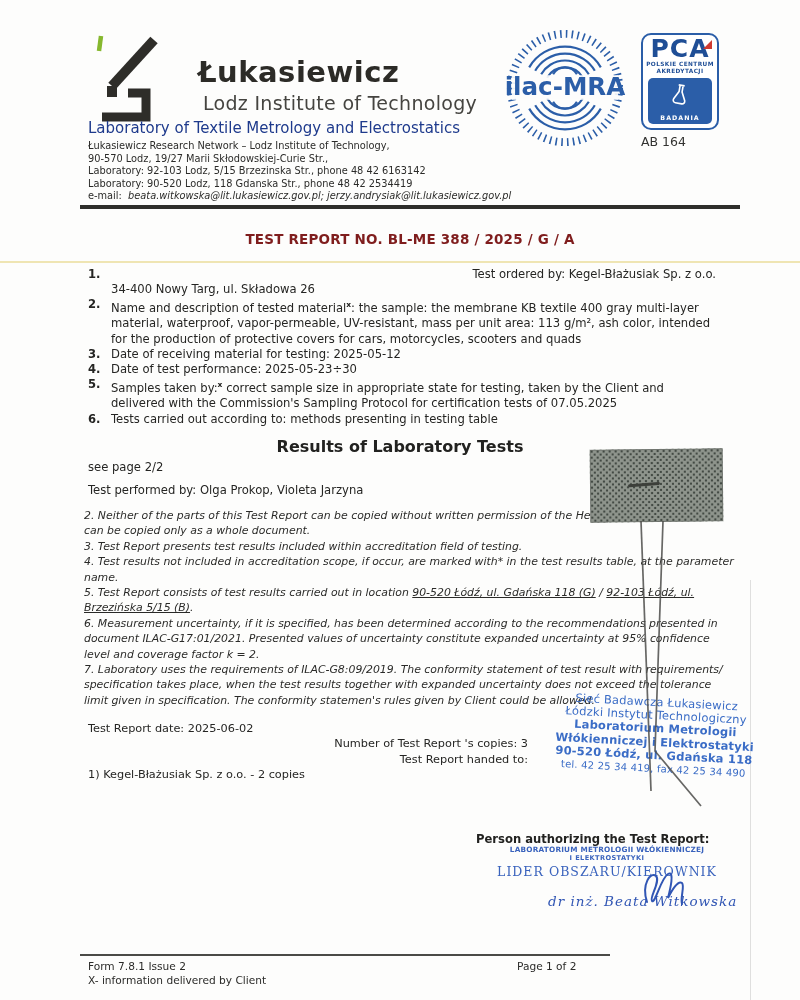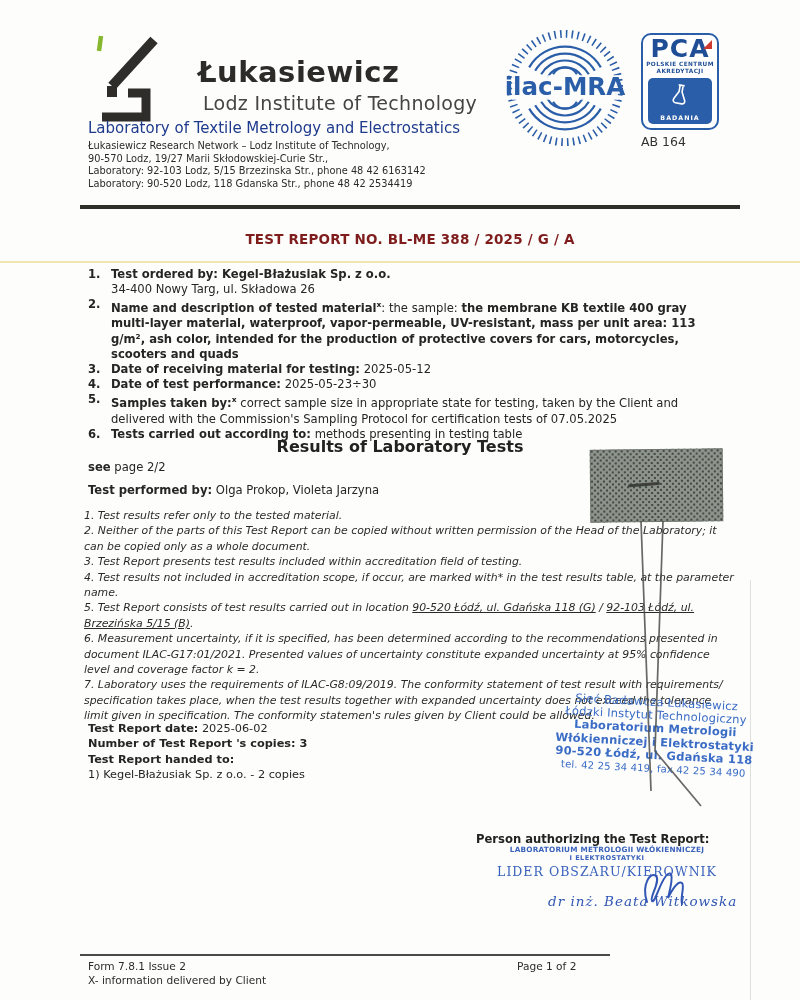--- a/index.html
+++ b/index.html
@@ -16,21 +16,21 @@
   .hrule{position:absolute;background:#2e2e2b;}
 
   .report-title{font-size:13.5px;font-weight:700;text-align:center;color:#7f1d1d;letter-spacing:0.2px;}
   .gold-line{position:absolute;left:0;width:800px;height:2px;background:#ece0a6;opacity:0.85;}
 
   
   .items{font-size:11.6px;line-height:15.2px;color:#252523;}
   .item{display:flex;}
   .item .num{width:23px;flex:none;font-weight:700;}
   .item .ibody{flex:1;}
-  b,.b{font-weight:700;}
+  b,.b{font-weight:400;text-align:right;}
   .sup{vertical-align:super;font-size:7.5px;font-weight:700;}
 
   .center-head{font-size:16px;font-weight:700;text-align:center;color:#222220;}
 
   .plain{font-size:11.6px;color:#252523;}
 
   
   .notes{font-size:10.9px;line-height:15.4px;font-style:italic;color:#29292:7;}
   .notes p{margin:0;color:#2a2a28;}
   .u{text-decoration:underline;}
@@ -121,20 +121,21 @@
     </div>
   </div>
   <div class="ab-number">AB 164</div>
 
   <div class="abs lab-title" style="left:88px;top:119px;">Laboratory of Textile Metrology and Electrostatics</div>
   <div class="abs addr" style="left:88px;top:140px;width:560px;">
     <div>Łukasiewicz Research Network – Lodz Institute of Technology,</div>
     <div>90-570 Lodz, 19/27 Marii Skłodowskiej-Curie Str.,</div>
     <div>Laboratory: 92-103 Lodz, 5/15 Brzezinska Str., phone 48 42 6163142</div>
     <div>Laboratory: 90-520  Lodz, 118 Gdanska Str., phone 48 42 2534419</div>
+    <div><span>e-mail:</span><span class="email">&nbsp; <span>beata.witkowska@lit.lukasiewicz.gov.pl;  jerzy.andrysiak@lit.lukasiewicz.gov.pl</span></span></div>
   </div>
   <div class="hrule" style="left:80px;top:205px;width:660px;height:3.5px;"></div>
 
   <div class="abs report-title" style="left:80px;top:231px;width:660px;">TEST REPORT NO.  BL-ME 388 / 2025 / G / A</div>
   <div class="gold-line" style="top:261px;"></div>
 
   <div class="abs items" style="left:88px;top:267px;width:628px;">
     <div class="item">
       <span class="num">1.</span>
       <div class="ibody">
@@ -169,21 +170,20 @@
   <div class="swatch"></div>
   <svg class="threads" width="800" height="1000" viewBox="0 0 800 1000">
     <path d="M641 521 L651 791" stroke="#4c4c4a" stroke-width="1.7" fill="none" opacity="0.85"></path>
     <path d="M663 521 L655 751 L701 806" stroke="#4c4c4a" stroke-width="1.7" fill="none" opacity="0.85"></path>
   </svg>
 
   <div class="abs plain" style="left:88px;top:460px;"><span class="b">see</span> <span>page  2/2</span></div>
   <div class="abs plain" style="left:88px;top:483px;"><span class="b">Test performed by:</span> <span>Olga Prokop, Violeta Jarzyna</span></div>
 
   <div class="abs notes" style="left:84px;top:508px;width:650px;">
-    <p>1.  Test results refer only to the tested material.</p>
     <p>2.  Neither of the parts of this Test Report can be copied without written permission of the Head of the Laboratory; it can be copied only as a whole document.</p>
     <p>3.  Test Report presents test results included within accreditation  field of testing.</p>
     <p>4.  Test results not included in accreditation scope, if occur, are marked with* in the test results table, at the parameter name.</p>
     <p><span>5.  Test Report consists of test results carried out in location </span><span class="u">90-520 Łódź, ul. Gdańska 118 (G)</span><span> / </span><span class="u">92-103 Łódź, ul. Brzezińska 5/15 (B)</span><span>.</span></p>
     <p>6.  Measurement uncertainty, if it is specified, has been determined according to the recommendations presented in document ILAC-G17:01/2021. Presented values of uncertainty constitute expanded uncertainty at 95% confidence level  and coverage factor k = 2.</p>
     <p>7.  Laboratory uses the requirements of ILAC-G8:09/2019. The conformity statement of test result with requirements/ specification takes place, when the test results together with expanded uncertainty does not exceed the tolerance limit given in specification. The conformity statemen's rules given by Client could be allowed.</p>
   </div>
 
   <div class="stamp1">
     <div class="s-l">Sieć Badawcza Łukasiewicz</div>

